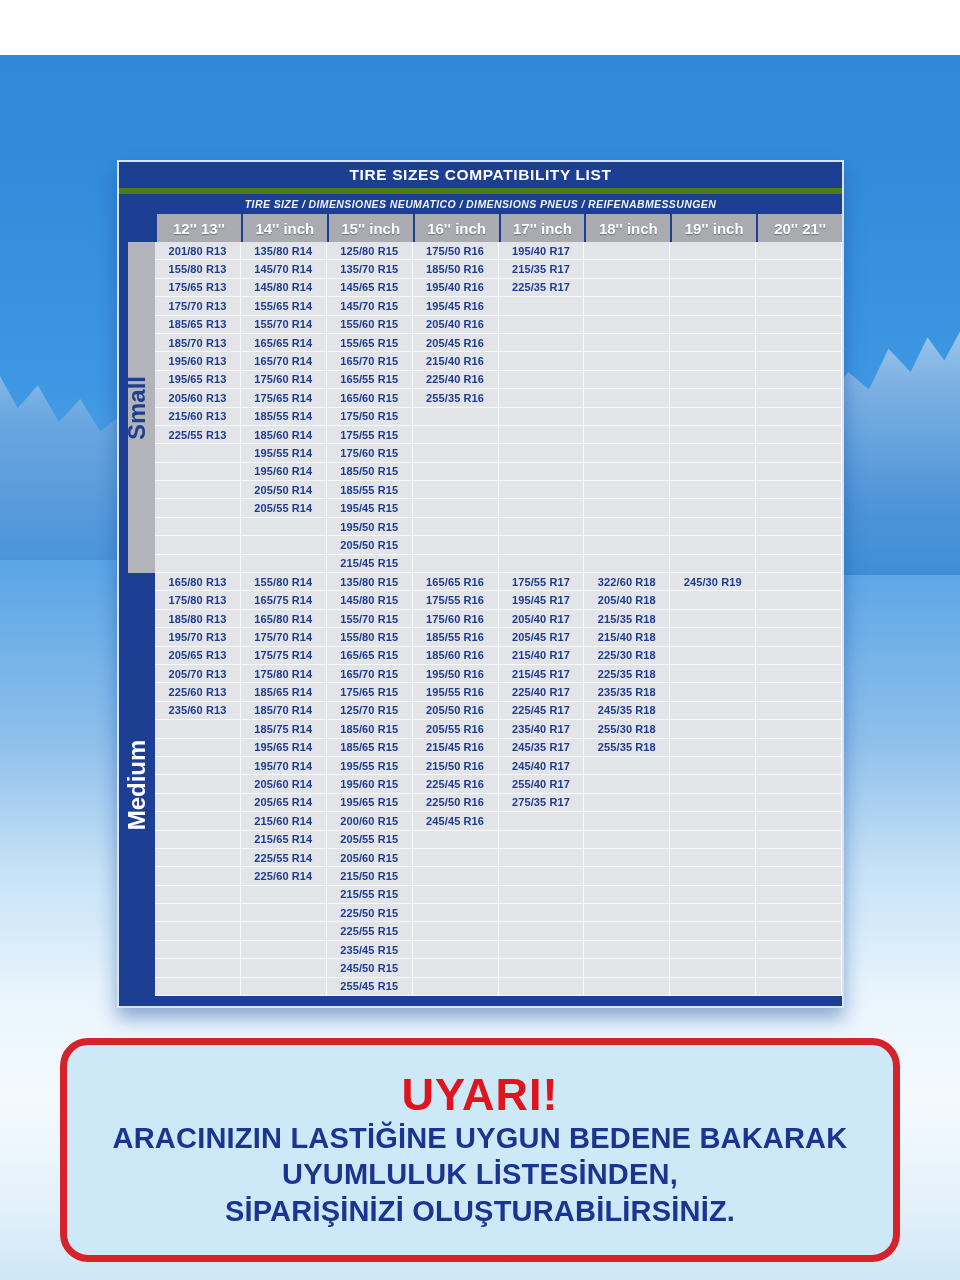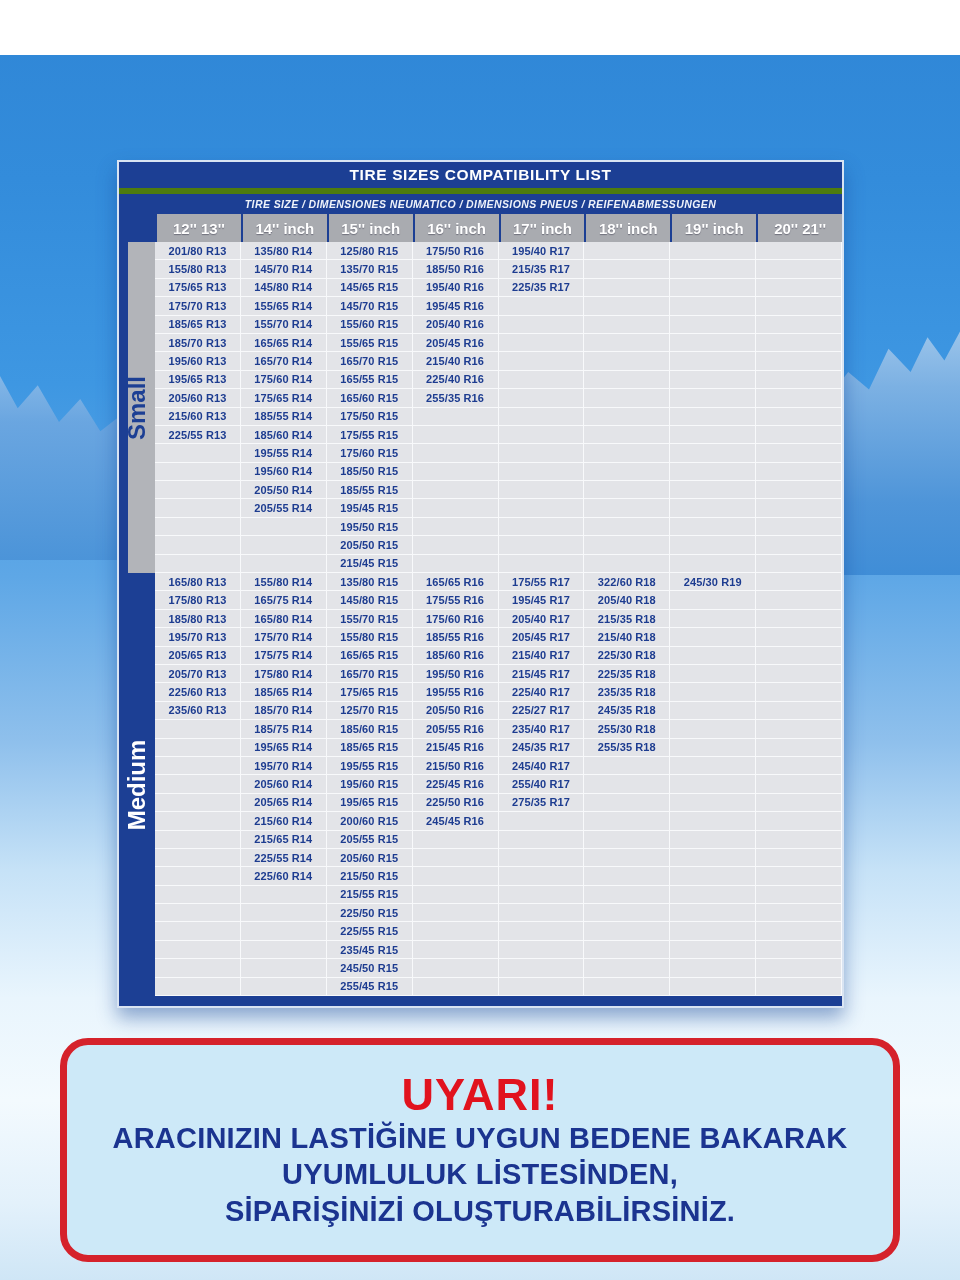--- a/index.html
+++ b/index.html
@@ -288,21 +288,21 @@
             <div class="cell">175/65 R15</div>
             <div class="cell">195/55 R16</div>
             <div class="cell">225/40 R17</div>
             <div class="cell">235/35 R18</div>
             <div class="cell"></div>
             <div class="cell"></div>
             <div class="cell">235/60 R13</div>
             <div class="cell">185/70 R14</div>
             <div class="cell">125/70 R15</div>
             <div class="cell">205/50 R16</div>
-            <div class="cell">225/27 R17</div>
+            <div class="cell">225/45 R17</div>
             <div class="cell">245/35 R18</div>
             <div class="cell"></div>
             <div class="cell"></div>
             <div class="cell"></div>
             <div class="cell">185/75 R14</div>
             <div class="cell">185/60 R15</div>
             <div class="cell">205/55 R16</div>
             <div class="cell">235/40 R17</div>
             <div class="cell">255/30 R18</div>
             <div class="cell"></div>

